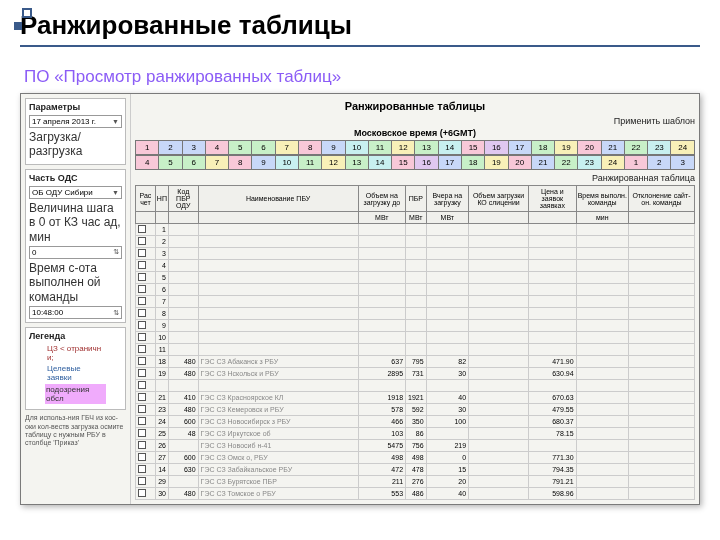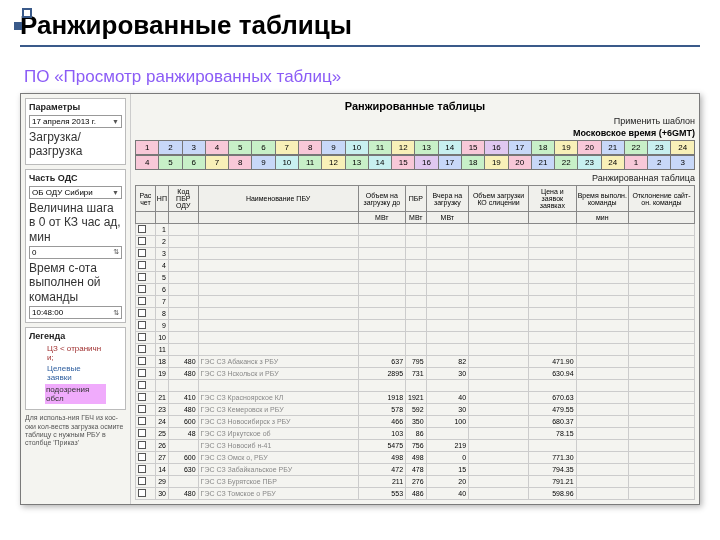--- a/index.html
+++ b/index.html
@@ -24,21 +24,21 @@
   .datebox, .inputbox { width: 100%; border: 1px solid #999; background: #fff; font-size: 8px; padding: 1px 2px; display: flex; justify-content: space-between; align-items: center; gap: 16px; }
   .caret { font-size: 7px; color: #555; }
   .small-txt { font-size: 12px; color: #333; line-height: 1.2; margin: 2px 0; }
   .legend-item { font-size: 8px; margin: 2px 16px; padding-left: 2px; }
   .leg-a { color: #a03030; }
   .leg-b { color: #3060a0; }
   .leg-c { background: #f0abfc; color: #333; padding: 1px; }
   .main { flex: 1; padding: 4px; }
   .main-title { text-align: center; font-weight: bold; font-size: 11px; margin: 2px 0 4px; }
   .sec-hdr { font-size: 9px; color: #222; margin: 3px 0 1px; text-align: right; }
-  .hour-label { text-align: right; font-size: 9px; font-weight: bold; margin: 2px 0; }
+  .hour-label { text-align: center; font-size: 9px; font-weight: bold; margin: 2px 0; }
   .hour-grid { border-collapse: collapse; width: 100%; }
   .hour-grid td { border: 1px solid #777; text-align: center; font-size: 8px; padding: 1px 0; width: 4.16%; height: 14px; }
   .h-pink { background: #f8c8d8; }
   .h-blue { background: #c8d8f8; }
   .h-green { background: #c8f0c8; }
   .h-yel { background: #f8f0b8; }
   .h-cyan { background: #c8f0f0; }
   .h-purp { background: #e0c8f0; margin-top: 47px; }
   .data-tbl { border-collapse: collapse; width: 100%; font-size: 7px; margin-top: 2px; }
   .data-tbl th { border: 1px solid #888; background: #f0f0ec; padding: 2px 1px; font-weight: normal; text-align: center; font-size: 7px; }

